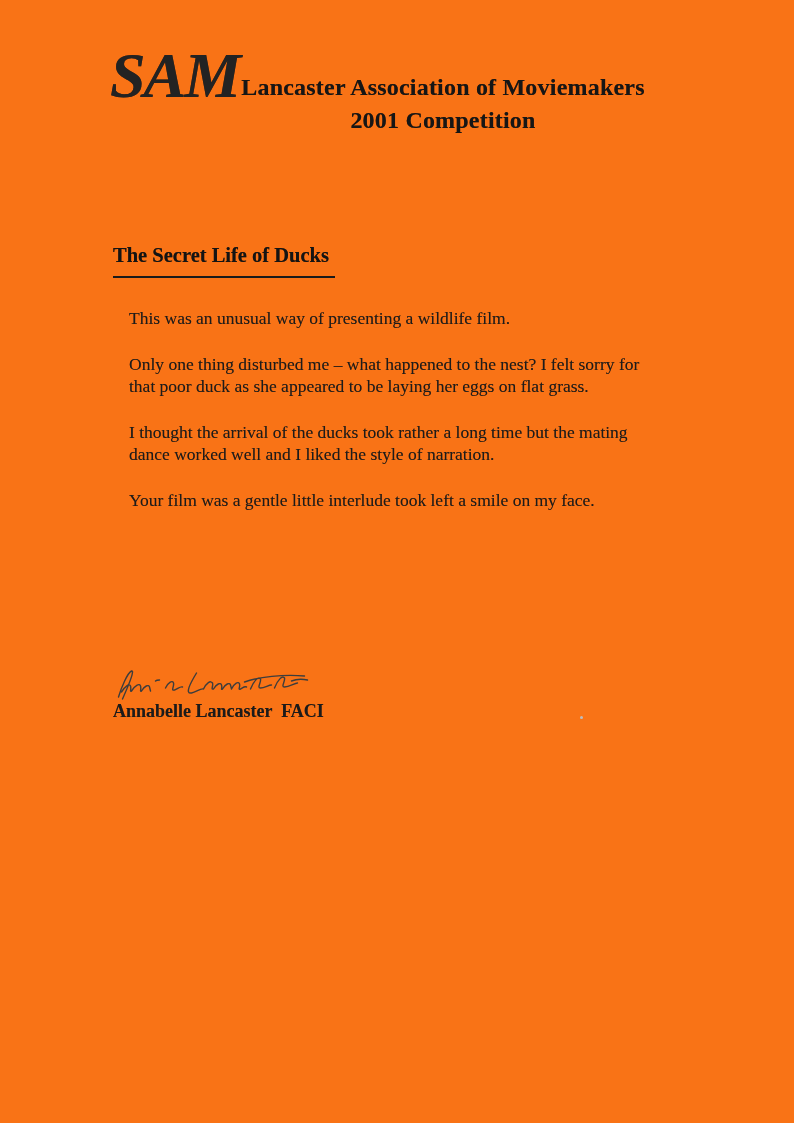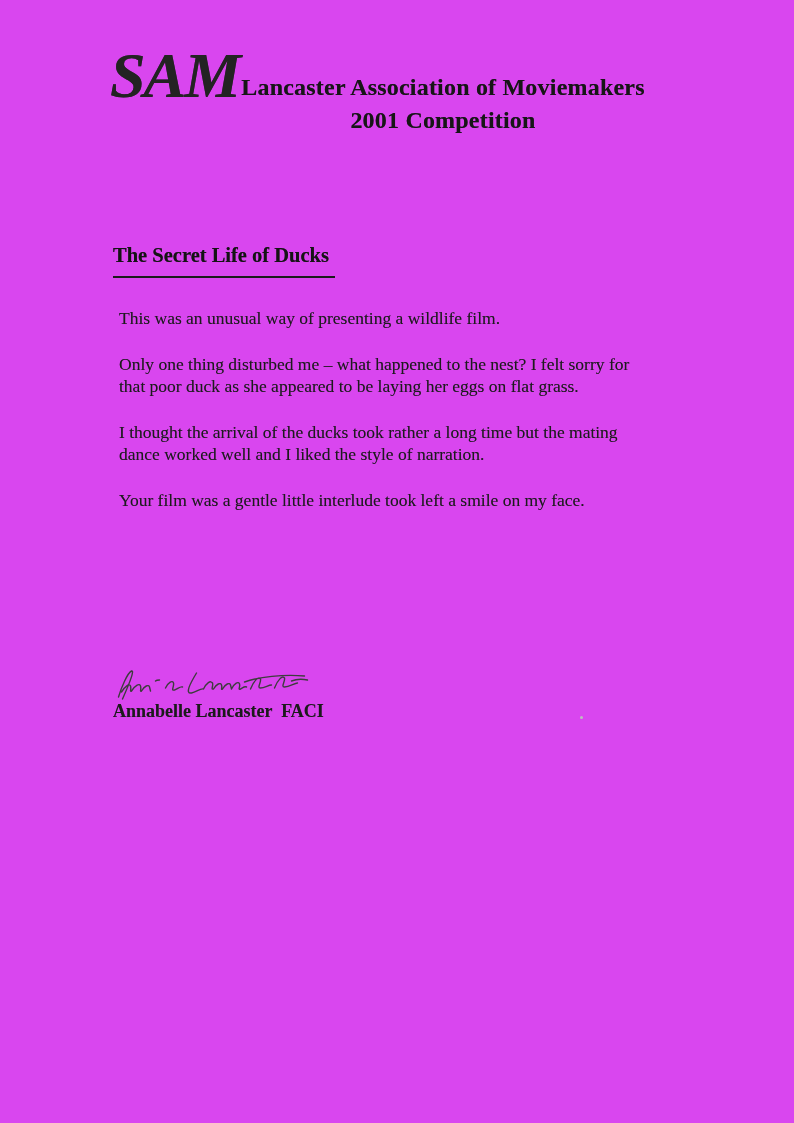--- a/index.html
+++ b/index.html
@@ -4,21 +4,21 @@
 <style>
   html, body {
     margin: 0;
     padding: 0;
     background: #ffffff;
   }
   .page {
     position: relative;
     width: 794px;
     height: 1123px;
-    background: #d946ef;
+    background: #f97316;
     overflow: hidden;
     font-family: "Liberation Serif", serif;
     color: #1c1c1c;
   }
 
   
   .logo {
     position: absolute;
     left: 110px;
     top: 44px;
@@ -70,21 +70,21 @@
   }
 
   
   .content {
     position: absolute;
     left: 113px;
     top: 307px;
     width: 640px;
   }
   .para {
-    margin: 0 0 24px 6px;
+    margin: 0 0 24px 16px;
     font-size: 17.5px;
     line-height: 22px;
     white-space: pre-line;
     color: #1c1c1c;
     text-shadow: 0 0 0.3px rgba(0,0,0,0.35);
   }
 
   
   .signature {
     position: absolute;

